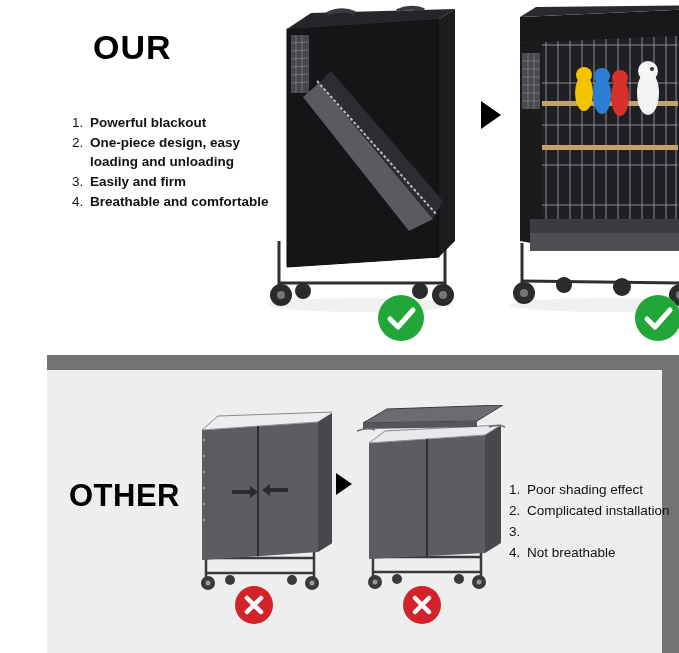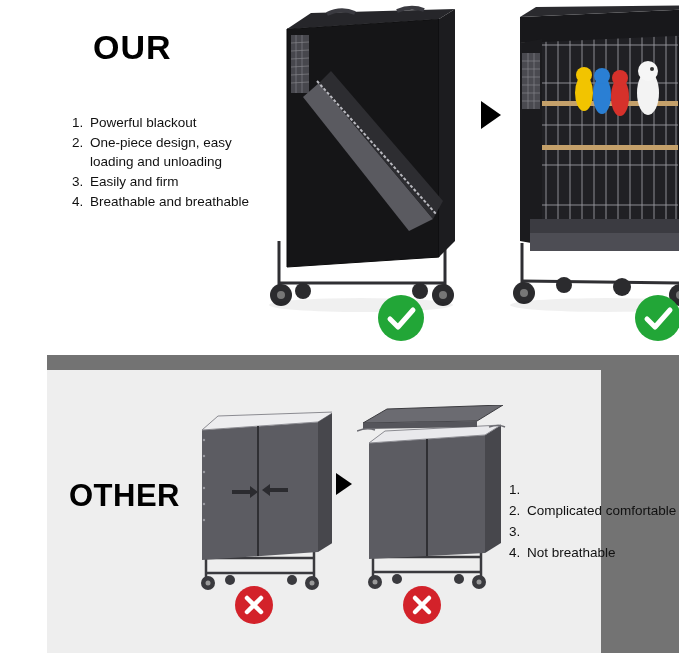--- a/index.html
+++ b/index.html
@@ -48,27 +48,28 @@
   .our-list .li {
     display: flex;
     margin-bottom: 1px;
   }
   .our-list .num {
     width: 18px;
     flex: 0 0 18px;
   }
   .our-list .txt {
     flex: 1 1 auto;
+    font-weight: bold;
   }
 
   
   .panel-other {
     position: absolute;
     left: 0; top: 370px;
-    width: 554px; height: 283px;
+    width: 615px; height: 283px;
     background: #eeeeee;
   }
   .other-title {
     position: absolute;
     left: 22px; top: 478px;
     font-size: 31px;
     font-weight: bold;
     letter-spacing: 0.5px;
     color: #000;
   }
@@ -139,21 +140,21 @@
       <div class="li">
         <span class="num">2.</span>
         <span class="txt">One-piece design, easy loading and unloading</span>
       </div>
       <div class="li">
         <span class="num">3.</span>
         <span class="txt">Easily and firm</span>
       </div>
       <div class="li">
         <span class="num">4.</span>
-        <span class="txt">Breathable and breathable</span>
+        <span class="txt">Breathable and comfortable</span>
       </div>
     </div>
 
     <div class="img-wrap covered-cage">
       <svg width="210" height="310" viewBox="0 0 210 310">
 
         <g stroke="#2f2f33" stroke-width="3" fill="none">
           <line x1="22" y1="236" x2="22" y2="282"></line>
           <line x1="188" y1="236" x2="188" y2="282"></line>
           <line x1="22" y1="278" x2="188" y2="278"></line>
@@ -327,24 +328,25 @@
       </svg>
     </div>
   </div>
 
   <div class="panel-other">
     <div class="other-title" style="position:absolute;left:22px;top:108px;">OTHER</div>
 
     <div class="other-list" style="position:absolute;left:462px;top:109px;">
       <div class="li">
         <span class="num">1.</span>
+        <span class="txt">Poor shading effect</span>
       </div>
       <div class="li">
         <span class="num">2.</span>
-        <span class="txt">Complicated comfortable</span>
+        <span class="txt">Complicated installation</span>
       </div>
       <div class="li">
         <span class="num">3.</span>
       </div>
       <div class="li">
         <span class="num">4.</span>
         <span class="txt">Not breathable</span>
       </div>
     </div>
 

